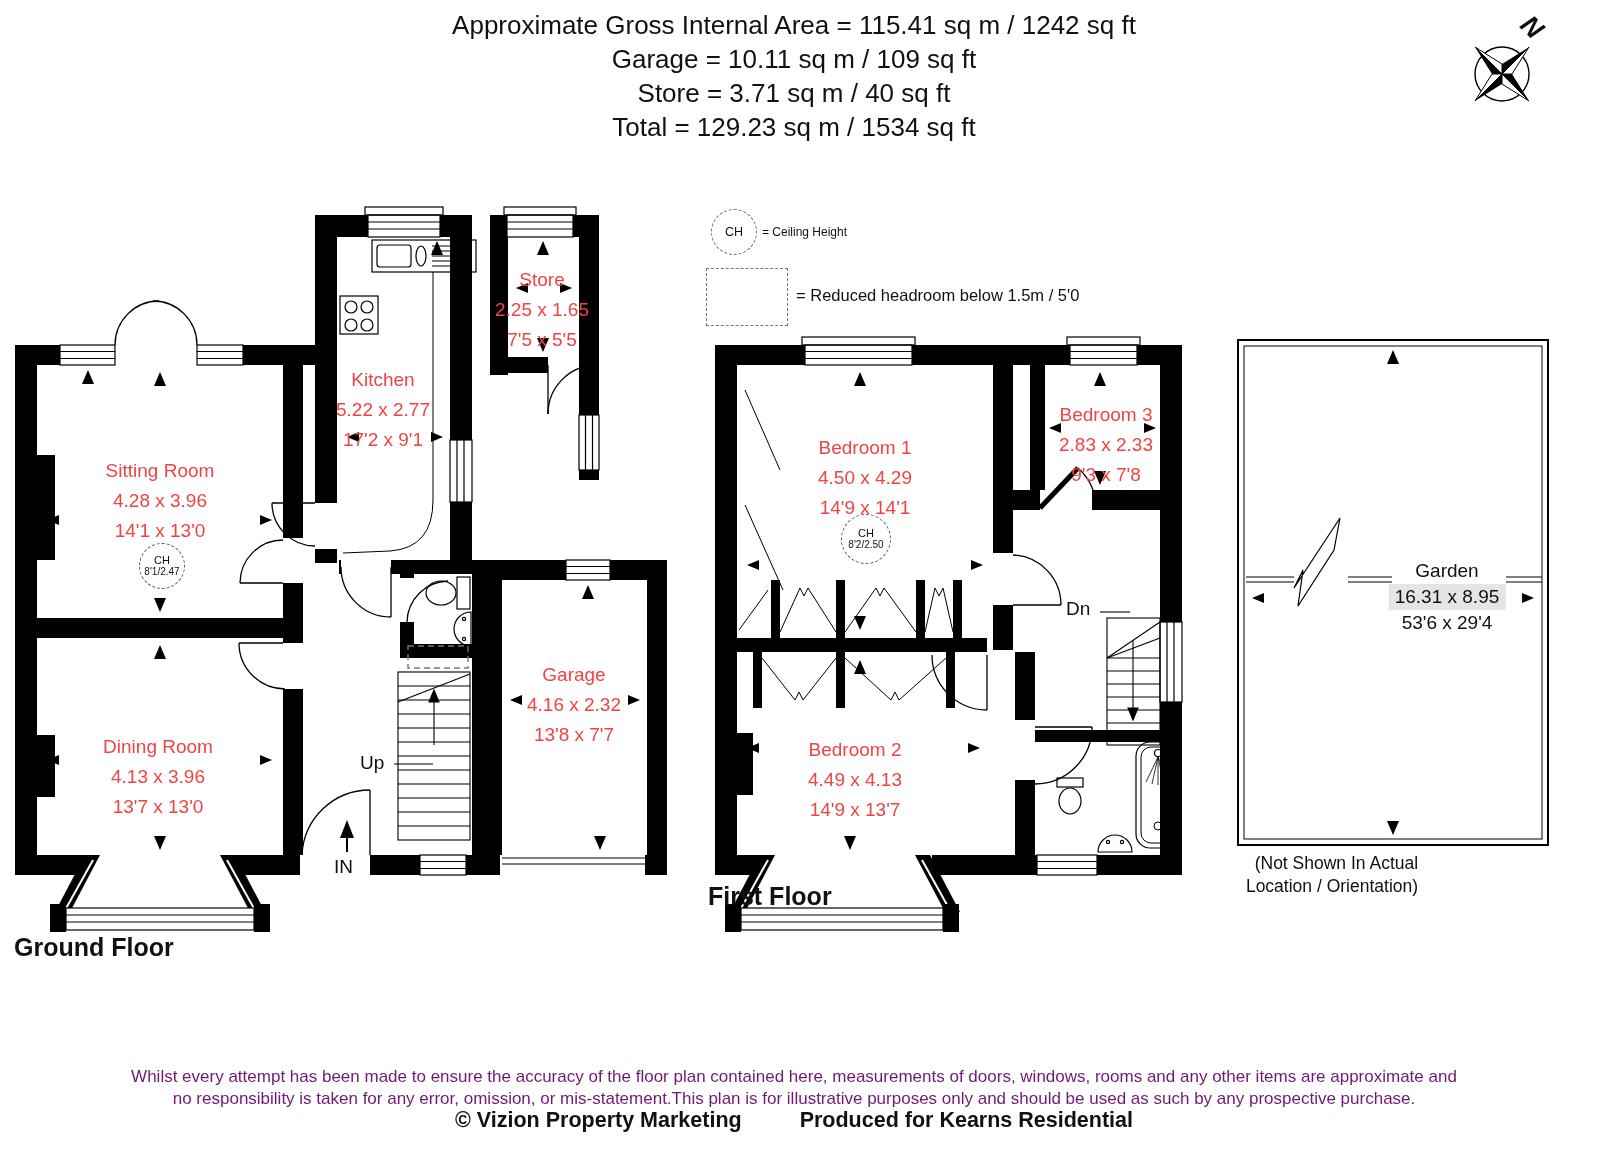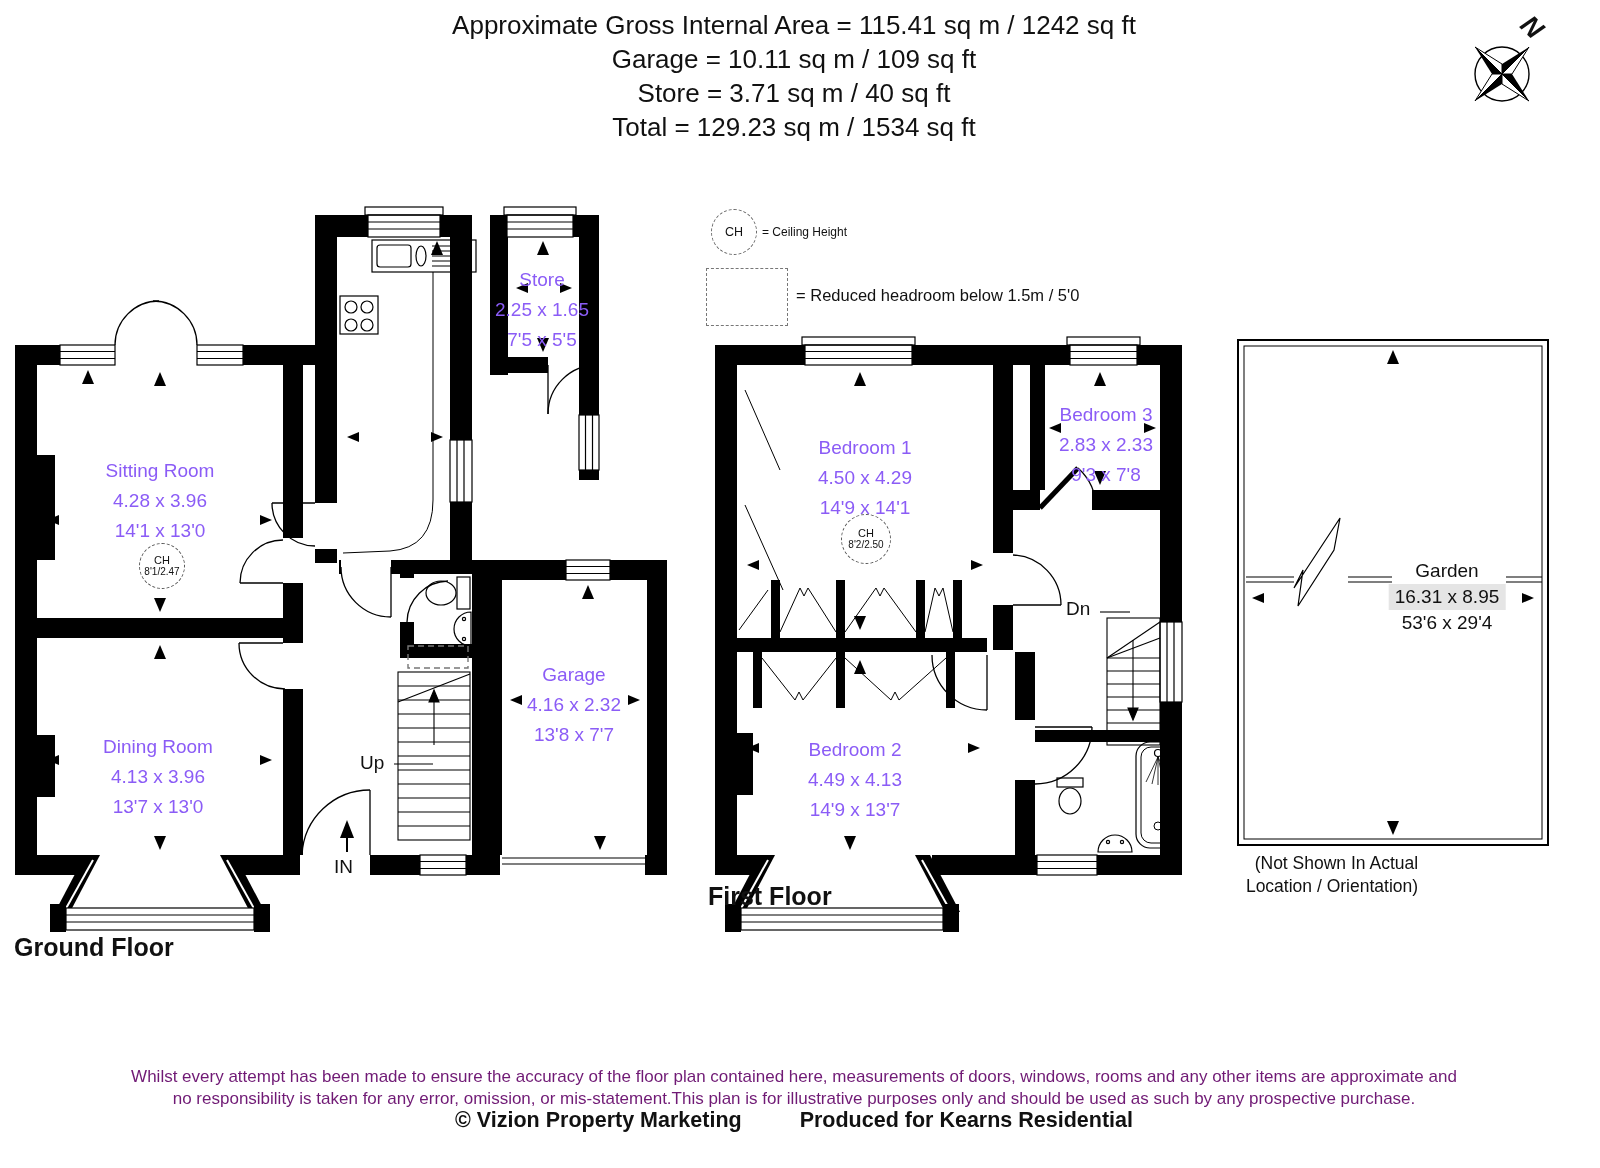--- a/index.html
+++ b/index.html
@@ -2,21 +2,21 @@
 <html><head>
 <meta charset="utf-8">
 <style>
   html,body{margin:0;padding:0;background:#fff;}
   #page{position:relative;width:1588px;height:1168px;background:#fff;
         font-family:"Liberation Sans", sans-serif;color:#111;overflow:hidden;}
   svg{position:absolute;left:0;top:0;}
   .hdr{position:absolute;left:50%;transform:translateX(-50%);top:8px;text-align:center;
        font-size:26px;line-height:34px;color:#111;white-space:nowrap;}
   .room-label{position:absolute;transform:translateX(-50%);text-align:center;
-       font-size:19px;line-height:30px;white-space:nowrap;color:#8b5cf6;}
+       font-size:19px;line-height:30px;white-space:nowrap;color:#ef4444;}
   .room-label .rn{font-size:19px;}
   .garden-label{position:absolute;transform:translateX(-50%);text-align:center;
        font-size:19px;line-height:26px;white-space:nowrap;}
   .garden-label .mid{background:#e5e5e5;padding:0 6px;text-align:center;}
   .ch-circle{position:absolute;border:1.6px dashed #555;border-radius:50%;
        display:flex;flex-direction:column;align-items:center;justify-content:center;
        background:#fff;text-align:center;}
   .ch-circle .ch-t{font-size:11px;line-height:12px;}
   .ch-circle .ch-v{font-size:10px;line-height:12px;}
   .legend-ch-circle{position:absolute;left:711px;top:209px;width:44px;height:44px;
@@ -414,20 +414,25 @@
   <div class="ch-t">CH</div>
   <div class="ch-v">8'1/2.47</div>
 </div>
 
 <div class="room-label" style="left:158px;top:732px;">
   <div class="rn">Dining Room</div>
   <div class="rd">4.13 x 3.96</div>
   <div class="rd">13'7 x 13'0</div>
 </div>
 
+<div class="room-label" style="left:383px;top:365px;">
+  <div class="rn">Kitchen</div>
+  <div class="rd">5.22 x 2.77</div>
+  <div class="rd">17'2 x 9'1</div>
+</div>
 
 <div class="room-label" style="left:542px;top:265px;">
   <div class="rn">Store</div>
   <div class="rd">2.25 x 1.65</div>
   <div class="rd">7'5 x 5'5</div>
 </div>
 
 <div class="room-label" style="left:574px;top:660px;">
   <div class="rn">Garage</div>
   <div class="rd">4.16 x 2.32</div>

